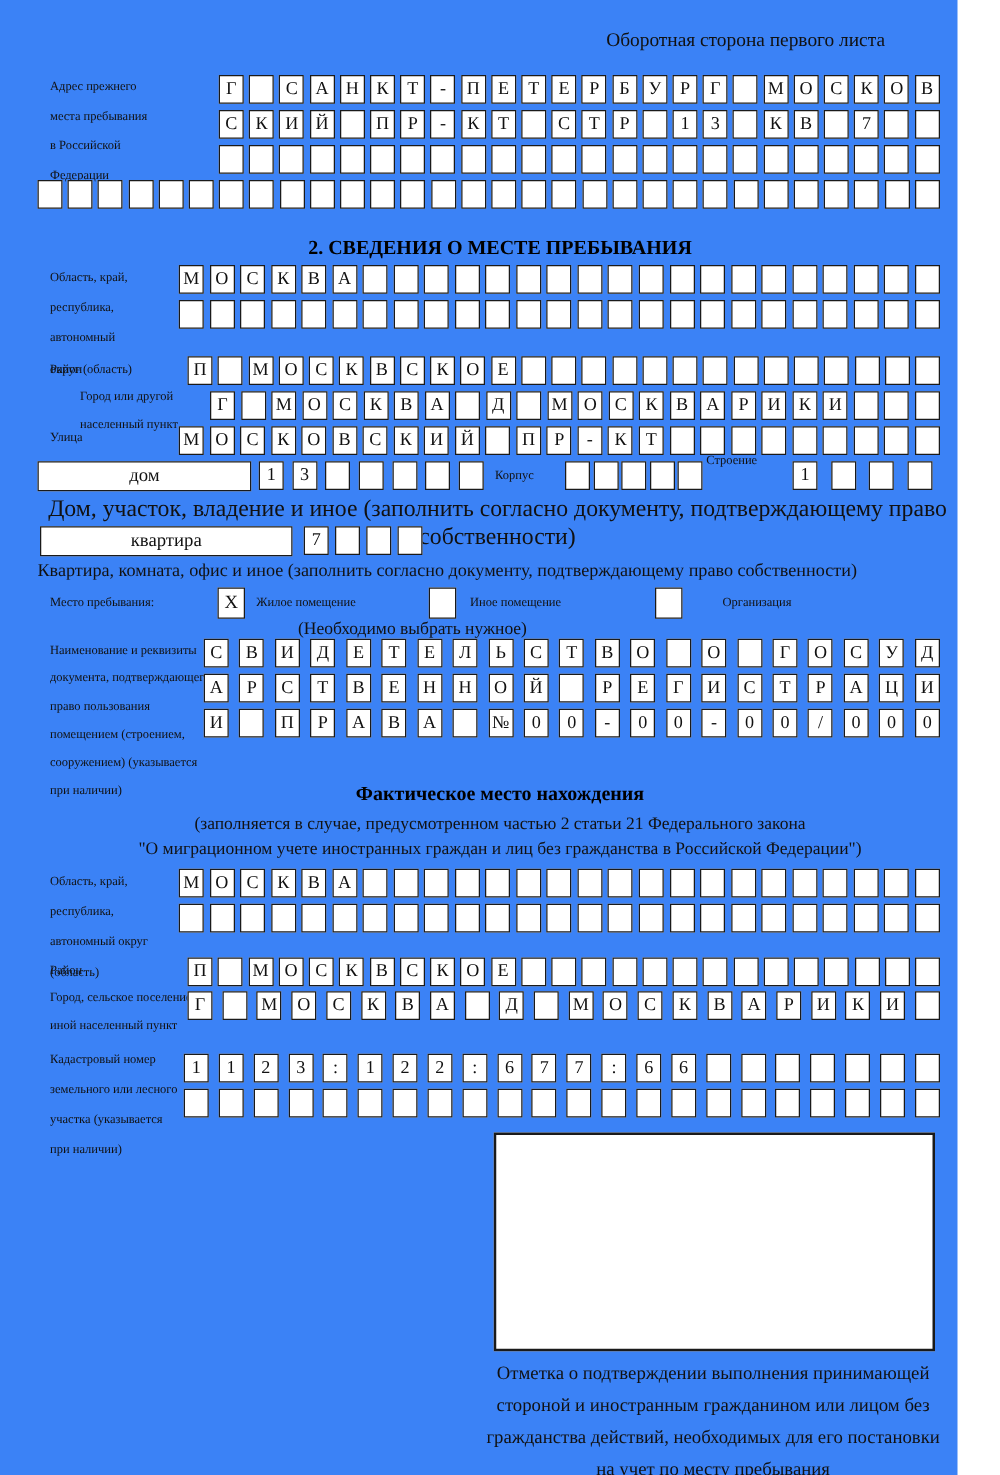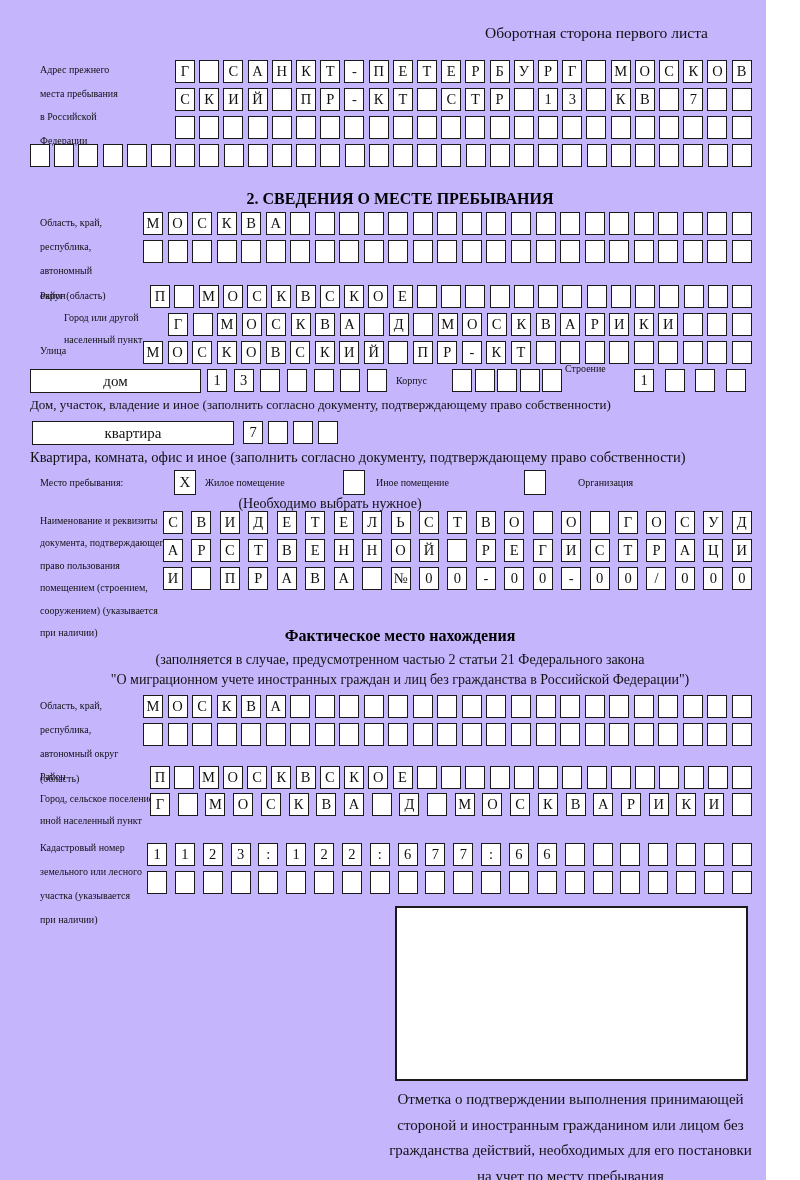--- a/index.html
+++ b/index.html
@@ -1,16 +1,16 @@
 <!DOCTYPE html>
 <html><head>
 <meta charset="utf-8">
 <style>
   html,body{margin:0;padding:0;background:#fff;}
-  #page{position:relative;width:766px;height:1180px;background:#c4b5fd;color:#111;
+  #page{position:relative;width:766px;height:1180px;background:#3b82f6;color:#111;
         font-family:"Liberation Serif","DejaVu Serif",serif;overflow:hidden;}
   .abs{position:absolute;}
   .lbl{font-size:10px;line-height:24px;white-space:pre-line;color:#111;}
   .note{font-size:13.5px;color:#111;}
   .title{font-weight:bold;font-size:16px;text-align:center;width:800px;left:0;color:#000;}
   .cells{display:flex;justify-content:space-between;height:23px;}
   .cell{box-sizing:border-box;flex:0 0 20px;height:23px;border:1.6px solid #1a1a1a;
         display:flex;align-items:center;justify-content:center;
         font-size:14.5px;line-height:1;background:#fff;}
   .bigbox{box-sizing:border-box;border:1.6px solid #1a1a1a;height:24px;
@@ -308,21 +308,21 @@
       <span class="cell"></span>
       <span class="cell"></span>
     </div>
   <div class="abs lbl" style="left:565px;top:357px;">Строение</div>
   <div class="abs cells" style="left:634px;top:369px;width:112px;">
       <span class="cell">1</span>
       <span class="cell"></span>
       <span class="cell"></span>
       <span class="cell"></span>
     </div>
-  <div class="abs note" style="left:30px;top:397px;font-size:13px;">Дом, участок, владение и иное (заполнить согласно документу, подтверждающему право собственности)</div>
+  <div class="abs note" style="left:30px;top:397px;font-size:19px;text-align:center;">Дом, участок, владение и иное (заполнить согласно документу, подтверждающему право собственности)</div>
 
   <div class="abs bigbox" style="left:32px;top:421px;width:202px;">квартира</div>
   <div class="abs cells" style="left:243px;top:421px;width:95px;">
       <span class="cell">7</span>
       <span class="cell"></span>
       <span class="cell"></span>
       <span class="cell"></span>
     </div>
   <div class="abs note" style="left:30px;top:449px;font-size:14.5px;">Квартира, комната, офис и иное (заполнить согласно документу, подтверждающему право собственности)</div>
 

